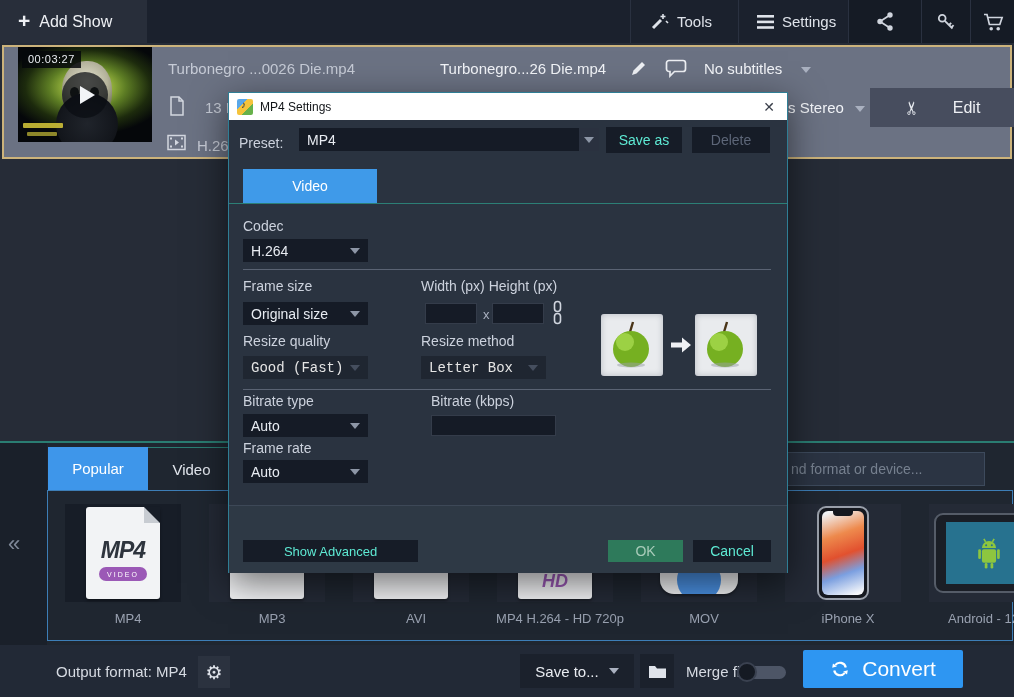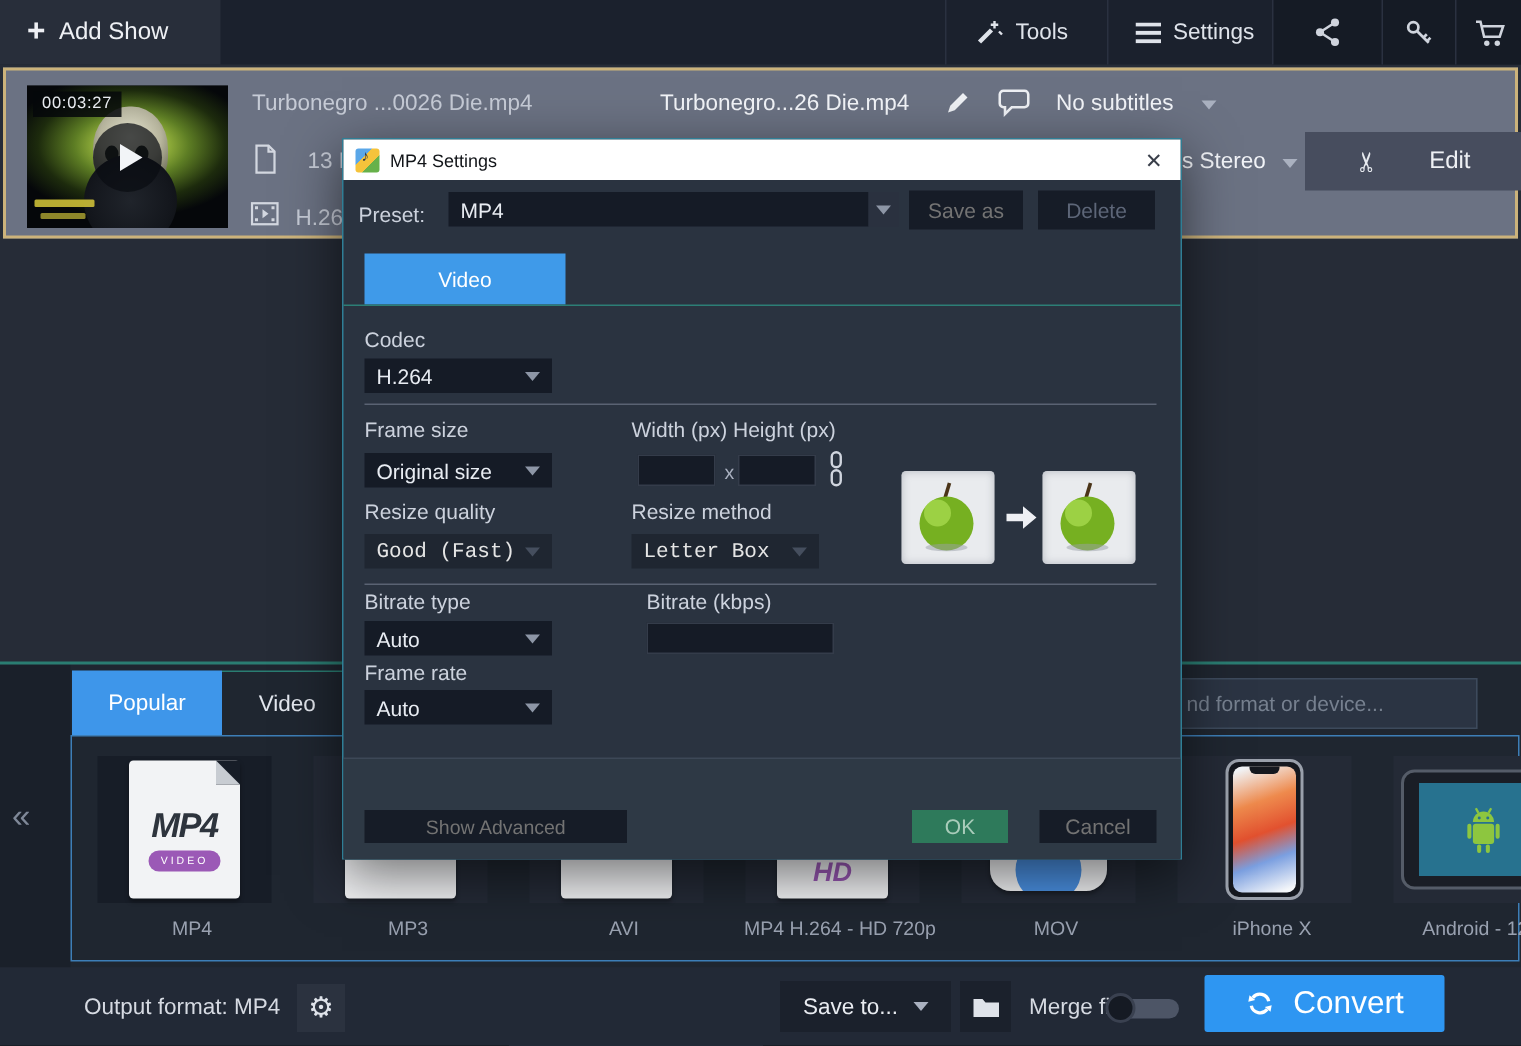--- a/index.html
+++ b/index.html
@@ -12,21 +12,21 @@
   .topbar .right-zone { position:absolute; left:848px; top:0; width:166px; height:43px; background:#151b25; }
   .add-media { position:absolute; left:0; top:0; width:147px; height:43px; background:#282e3a; color:#eef0f4;
                display:flex; align-items:center; gap:9px; padding-left:18px; font-size:16px; cursor:pointer; }
   .add-media .plus { font-size:21px; font-weight:bold; line-height:1; margin-top:-2px; }
   .tb-item { position:absolute; top:0; height:43px; display:flex; align-items:center; gap:8px; color:#dfe3ea; font-size:15px; cursor:pointer; }
   .tb-div { position:absolute; top:0; width:1px; height:43px; background:#2a3140; }
   .icon-btn { position:absolute; top:0; height:43px; display:flex; align-items:center; justify-content:center; cursor:pointer; }
 
   
   .media-row { position:absolute; left:2px; top:45px; width:1010px; height:114px; background:#6b7283; border:2px solid #ccb37b; z-index:2; }
-  .thumb { position:absolute; left:14px; top:10px; width:134px; height:95px; background:#06080a; overflow:hidden; }
+  .thumb { position:absolute; left:14px; top:0; width:134px; height:95px; background:#06080a; overflow:hidden; }
   .thumb .glow { position:absolute; inset:0; background:radial-gradient(ellipse 75% 62% at 52% 42%, #e4f272 0%, #aecb47 16%, #5d7d24 38%, #1d2b0d 62%, #05070a 82%); }
   .thumb .skull { position:absolute; left:44px; top:14px; width:50px; height:58px; border-radius:48% 48% 42% 42%;
                   background:radial-gradient(circle at 50% 35%, #e9e5da 0%, #b9b4a4 45%, #6d6b5c 75%, rgba(40,40,30,0) 100%); opacity:.92; }
   .thumb .eye { position:absolute; width:9px; height:11px; border-radius:50%; background:#1a1d12; top:40px; }
   .thumb .vinyl { position:absolute; left:38px; top:46px; width:62px; height:62px; border-radius:50%; background:radial-gradient(circle,#20242b 0%,#14171d 60%,#0a0c10 100%); }
   .play-overlay { position:absolute; left:44px; top:25px; width:46px; height:46px; border-radius:50%; background:rgba(10,13,18,.72); display:flex; align-items:center; justify-content:center; cursor:pointer; }
   .play-overlay .tri { width:0; height:0; border-left:15px solid #f2f4f7; border-top:9px solid transparent; border-bottom:9px solid transparent; margin-left:4px; }
   .dur-chip { position:absolute; left:4px; top:4px; background:rgba(5,7,10,.85); color:#e9ecf1; font-size:11px; padding:2px 6px 3px; letter-spacing:.5px; }
   .cap1 { position:absolute; left:5px; bottom:14px; width:40px; height:5px; background:#d8c93a; opacity:.85; border-radius:1px; }
   .cap2 { position:absolute; left:9px; bottom:6px; width:30px; height:4px; background:#c9bd38; opacity:.7; border-radius:1px; }
@@ -42,21 +42,21 @@
   .dlg-app-icon { width:16px; height:16px; border-radius:2px; background:linear-gradient(135deg,#5aa7e8 0%,#5aa7e8 34%,#f5c33b 34%,#f5c33b 64%,#67b14a 64%); position:relative; }
   .dlg-app-icon span { position:absolute; left:4px; top:0px; font-size:10px; color:#273142; }
   .dlg-title { font-size:12px; color:#111418; }
   .dlg-close { margin-left:auto; color:#3a3f4a; font-size:14px; cursor:pointer; padding:0 4px; }
   .dlg-label { position:absolute; font-size:14px; color:#ccd2dd; white-space:nowrap; }
   .dd { position:absolute; height:23px; background:#151b26; color:#e8ecf2; font-size:14px; display:flex; align-items:center; padding:0 8px; cursor:pointer; }
   .dd .caret { margin-left:auto; border-top-color:#8d96a6; }
   .dd.disabled { background:#1f2631; color:#e5e5e5; cursor:default;font-family:Liberation Mono, monospace; }
   .dd.disabled .caret { border-top-color:#454e5e; }
   .fld { position:absolute; height:21px; background:#151b26; border:1px solid #343c4a; color:#e8ecf2; font-size:13px; padding:0 6px; }
-  .dlg-btn { position:absolute; background:#161c27; color:#737373; font-size:14px; display:flex; align-items:center; justify-content:center; cursor:pointer; }
+  .dlg-btn { position:absolute; background:#161c27; color:#5eead4; font-size:14px; display:flex; align-items:center; justify-content:center; cursor:pointer; }
   .dlg-btn.disabled { color:#5d6678; cursor:default; }
   .dlg-btn.ok { background:#2e7a5b; color:#a9ccba; }
   .tab { position:absolute; top:76px; width:134px; height:34px; display:flex; align-items:center; justify-content:center; font-size:14px; cursor:pointer; }
   .tab.active { background:#3f9ae9; color:#ffffff; }
   .tab.inactive { background:#1a212c; color:#dfe3ea; }
   .tab-underline { position:absolute; left:0; top:110px; width:100%; height:1px; background:#2c7f76; }
   .hdiv { position:absolute; left:14px; width:528px; height:1px; background:#5a6373; }
   .footer-sep { position:absolute; left:0; top:412px; width:100%; height:1px; background:#3d4857; }
   .footer-bg { position:absolute; left:0; top:413px; width:100%; height:67px; background:#2e3945; }
   .apple-tile { position:absolute; width:62px; height:62px; background:#e9ebee; border-radius:3px; display:flex; align-items:center; justify-content:center; box-shadow:inset 0 0 6px rgba(120,126,140,.45); }
@@ -433,17 +433,17 @@
 
     <div class="dlg-label" style="left:14px;top:347px">Frame rate</div>
     <div class="dd" style="left:14px;top:367px;width:125px">
       <span>Auto</span>
         <span class="caret"></span>
     </div>
 
     <div class="footer-bg"></div>
     <div class="footer-sep"></div>
     <div class="dlg-btn" style="left:14px;top:447px;width:175px;height:22px;font-size:13px">Show Advanced</div>
-    <div class="dlg-btn ok" style="left:379px;top:447px;width:64px;height:22px">OK</div>
+    <div class="dlg-btn ok" style="left:379px;top:447px;width:75px;height:22px">OK</div>
     <div class="dlg-btn" style="left:464px;top:447px;width:78px;height:22px">Cancel</div>
   </div>
 
 </div>
 
 </body></html>

